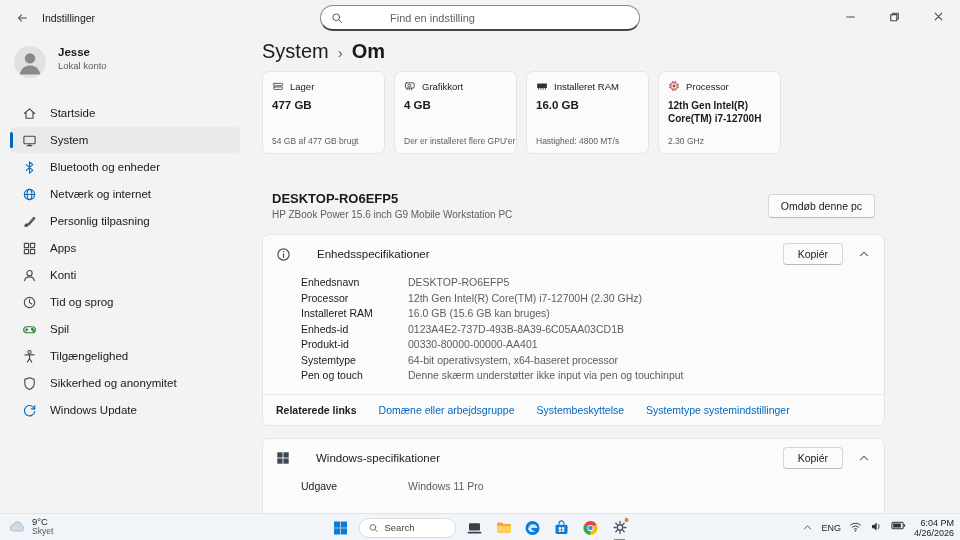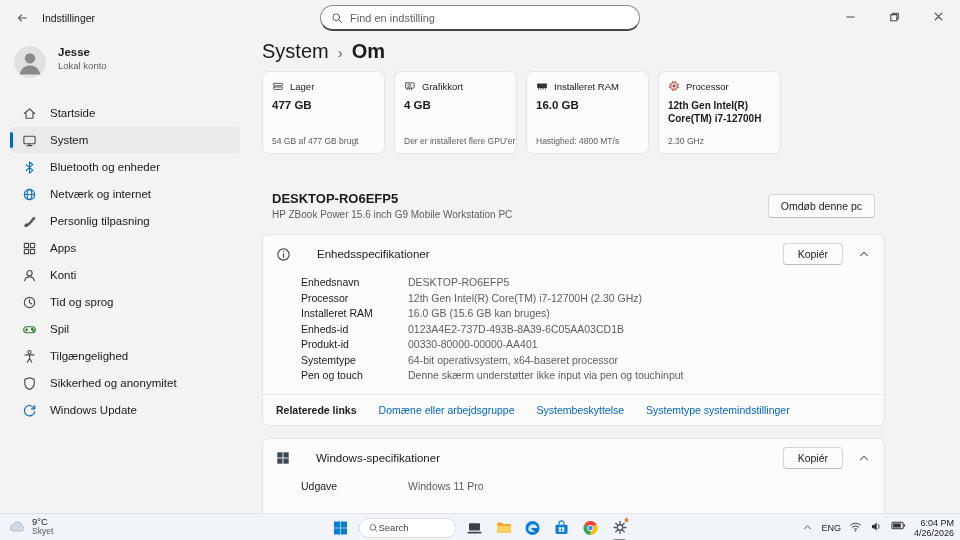--- a/index.html
+++ b/index.html
@@ -5,21 +5,21 @@
   * { margin:0; padding:0; box-sizing:border-box; }
   html,body { width:960px; height:540px; overflow:hidden; }
   body { font-family:"Liberation Sans","DejaVu Sans",sans-serif; background:#f3f3f3; color:#1a1a1a; }
   .screen { position:relative; width:960px; height:540px; background:#f3f3f3; overflow:hidden; }
 
   
   .titlebar { position:absolute; top:0; left:0; right:0; height:38px; }
   .back-btn { position:absolute; left:8px; top:5px; width:28px; height:26px; display:flex; align-items:center; justify-content:center; border-radius:4px; }
   .app-title { position:absolute; left:42px; top:12px; font-size:10.5px; }
   .title-search { position:absolute; left:320px; top:5px; width:320px; height:26px; background:#fff; border:1px solid #8a8a8a; border-bottom:2px solid #474747; border-radius:14px; display:flex; align-items:center; padding:0 10px; gap:7px; }
-  .title-search input { border:none; outline:none; background:transparent; flex:1; font-size:11px; font-family:inherit; color:#1a1a1a; }
+  .title-search input { border:none; outline:none; background:transparent; flex:1; font-size:11px; font-family:inherit; color:#1a1a1a;margin-left:40px; }
   .title-search input::placeholder { color:#636363; }
   .win-controls { position:absolute; right:0; top:0; display:flex; height:32px; }
   .win-btn { width:44px; height:32px; display:flex; align-items:center; justify-content:center; }
 
   
   .sidebar { position:absolute; top:38px; left:0; width:250px; bottom:27px; }
   .user-block { display:flex; gap:12px; padding:8px 14px 6px 14px; }
   .user-name { font-size:11.5px; font-weight:bold; }
   .user-sub { font-size:9.5px; color:#5d5d5d; margin-top:2px; }
   .nav { margin-top:16px; }
@@ -59,21 +59,21 @@
   .related-title { font-weight:bold; }
   .link { color:#0067c0; cursor:pointer; }
 
   
   .taskbar { position:absolute; left:0; right:0; bottom:0; height:27px; background:#f1f5f9; border-top:1px solid #e2e6ea; }
   .weather { position:absolute; left:8px; top:2px; display:flex; align-items:center; gap:6px; }
   .weather-temp { font-size:9.5px; line-height:11px; }
   .weather-cond { font-size:8.5px; color:#555; line-height:9px; }
   .tb-center { position:absolute; left:50%; top:0; height:27px; transform:translateX(-50%); display:flex; align-items:center; gap:7px; }
   .tb-icon { position:relative; width:22px; height:22px; display:flex; align-items:center; justify-content:center; }
-  .tb-search { width:98px; height:20px; background:#fff; border:1px solid #dcdcdc; border-radius:10px; display:flex; align-items:center; padding:0 9px; font-size:9.5px; color:#444; }
+  .tb-search { width:98px; height:20px; background:#fff; border:1px solid #dcdcdc; border-radius:10px; display:flex; align-items:center; gap:6px; padding:0 9px; font-size:9.5px; color:#444; }
   .active-bar { position:absolute; bottom:-2px; left:50%; transform:translateX(-50%); width:12px; height:2px; background:#8b8b8b; border-radius:1px; }
   .badge { position:absolute; top:0; right:1px; width:6px; height:6px; background:#d9822b; border-radius:50%; border:1px solid #f1f5f9; }
   .tb-right { position:absolute; right:6px; top:0; height:27px; display:flex; align-items:center; gap:8px; }
   .tray-lang { font-size:9px; }
   .tray-clock { text-align:right; font-size:9px; line-height:10px; }
 </style>
 </head>
 <body>
 
 <div class="screen">

